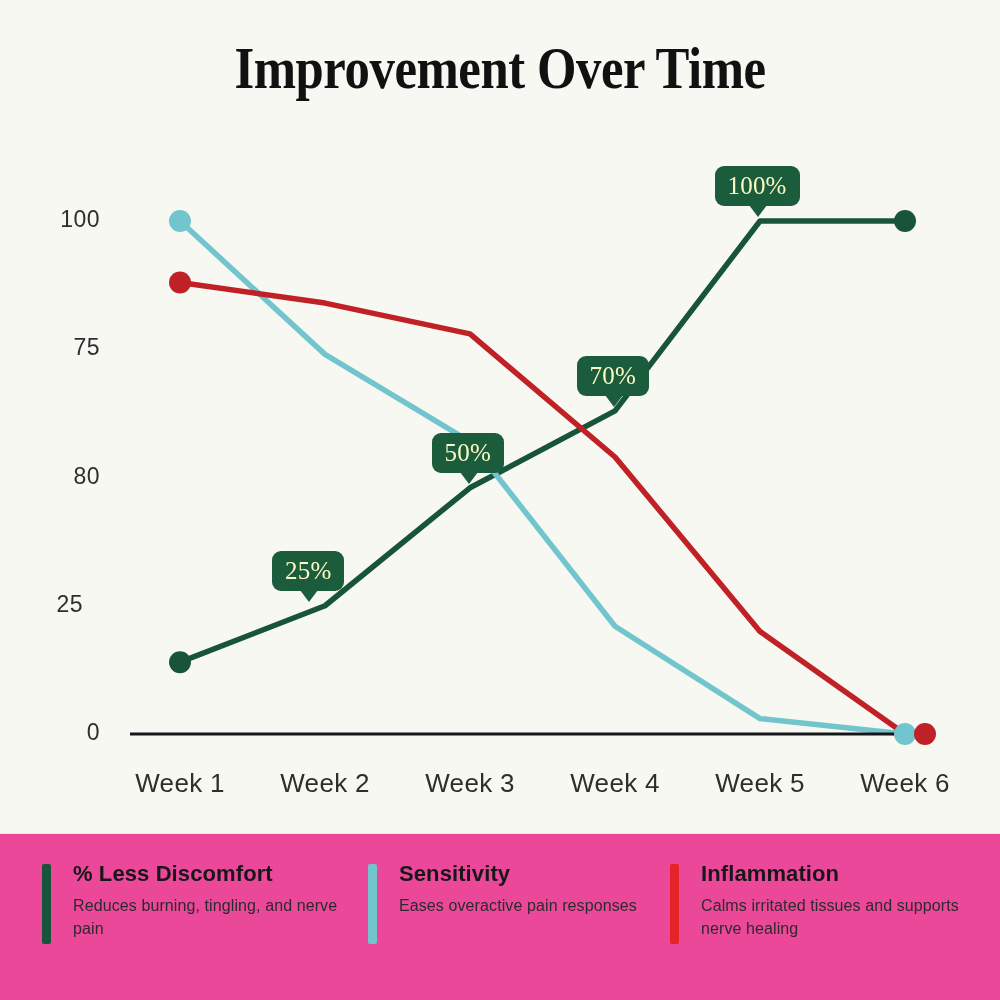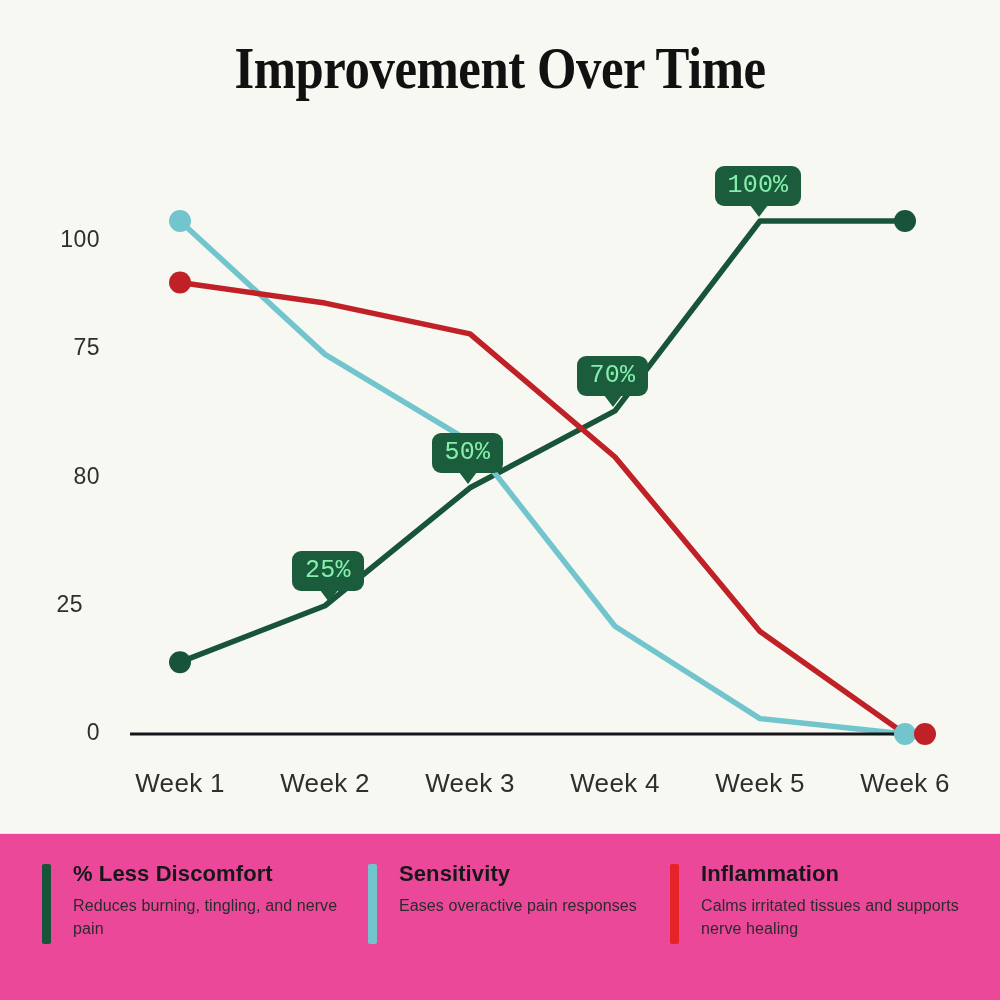--- a/index.html
+++ b/index.html
@@ -62,27 +62,27 @@
     text-align: center;
     font-size: 26px;
     color: #2e2e2e;
     font-family: "Liberation Sans", sans-serif;
     letter-spacing: 0.3px;
   }
   
   .callout {
     position: absolute;
     background: #1a5c3c;
-    color: #86efac;
+    color: #fef9c3;
     border-radius: 9px;
     font-size: 25px;
     padding: 7px 13px 8px 13px;
     line-height: 1;
     white-space: nowrap;
-    font-family: Liberation Mono, monospace;
+    font-family: Liberation Serif, serif;
     letter-spacing: 0.2px;
   }
   .callout::after {
     content: "";
     position: absolute;
     left: 50%;
     bottom: -11px;
     margin-left: -8px;
     width: 0;
     height: 0;
@@ -166,32 +166,32 @@
           <circle cx="180" cy="162.56" r="11" fill="#c02127"></circle>
           <circle cx="925" cy="614" r="11" fill="#c02127"></circle>
         </g>
     </svg>
 
     <div id="ytick-layer">
         <div class="ylabel" style="left: 30px; top: 599px;">0</div>
         <div class="ylabel" style="left: 13px; top: 470.75px;">25</div>
         <div class="ylabel" style="left: 30px; top: 342.5px;">80</div>
         <div class="ylabel" style="left: 30px; top: 214.25px;">75</div>
-        <div class="ylabel" style="left: 30px; top: 86px; margin-top: 20px;">100</div>
+        <div class="ylabel" style="left: 30px; top: 86px;">100</div>
       </div>
     <div id="xtick-layer">
         <div class="xlabel" style="left: 95px; top: 648px;">Week 1</div>
         <div class="xlabel" style="left: 240px; top: 648px;">Week 2</div>
         <div class="xlabel" style="left: 385px; top: 648px;">Week 3</div>
         <div class="xlabel" style="left: 530px; top: 648px;">Week 4</div>
         <div class="xlabel" style="left: 675px; top: 648px;">Week 5</div>
         <div class="xlabel" style="left: 820px; top: 648px;">Week 6</div>
       </div>
     <div id="callout-layer">
-        <div class="callout" style="left: 292px; top: 430.75px;">25%</div>
+        <div class="callout" style="left: 272px; top: 430.75px;">25%</div>
         <div class="callout" style="left: 431.5px; top: 312.76px;">50%</div>
         <div class="callout" style="left: 576.5px; top: 235.81px;">70%</div>
         <div class="callout" style="left: 714.5px; top: 46px;">100%</div>
       </div>
   </div>
 
   <div class="legend-divider"></div>
 
   <div class="legend">
     <div class="legend-item li0">

